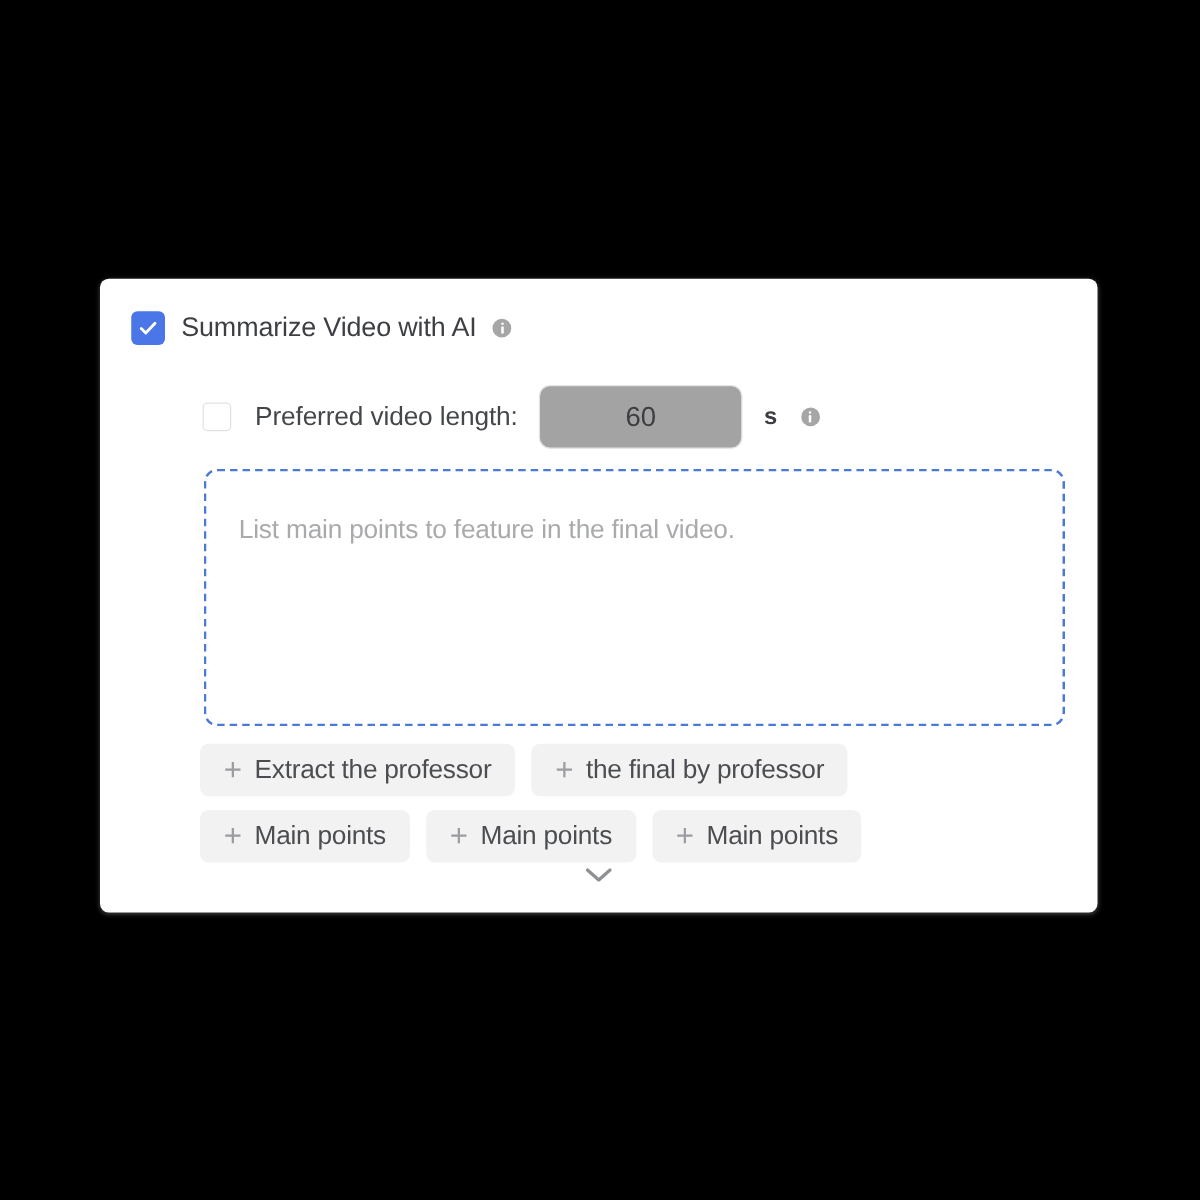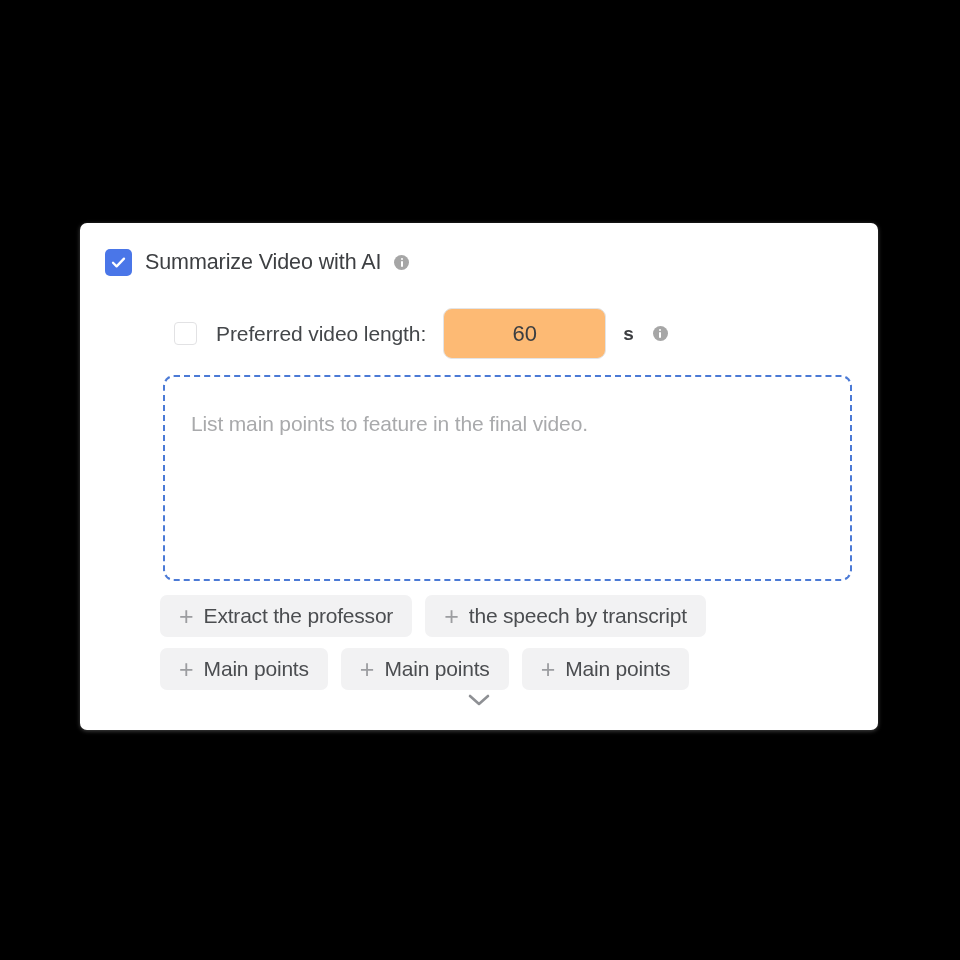--- a/index.html
+++ b/index.html
@@ -89,21 +89,21 @@
     top: 6px;
     width: 2px;
     height: 6px;
     background: #ffffff;
     border-radius: 1px;
   }
 
   
   .row-length {
     position: absolute;
-    left: 94px;
+    left: 82px;
     top: 85px;
     display: flex;
     align-items: center;
   }
   .cb-empty {
     width: 23px;
     height: 23px;
     border-radius: 4px;
     background: #ffffff;
     border: 1.5px solid #e2e2e4;
@@ -117,21 +117,21 @@
     white-space: nowrap;
     letter-spacing: -0.1px;
   }
   .num-input {
     width: 163px;
     height: 51px;
     margin-left: 17px;
     border: 1.5px solid #e3e4e6;
     border-radius: 9px;
     box-sizing: border-box;
-    background: #fdba74;
+    background: #a3a3a3;
     display: flex;
     align-items: center;
     justify-content: center;
     font-size: 22px;
     color: #3c3e41;
     flex: none;
   }
   .unit {
     font-size: 19px;
     font-weight: bold;
@@ -249,21 +249,21 @@
 
     <div class="chips">
 
       <div class="chip-row">
         <div class="chip">
           <span class="plus">+</span>
           <span class="chip-text">Extract the professor</span>
         </div>
         <div class="chip">
           <span class="plus">+</span>
-          <span class="chip-text">the speech by transcript</span>
+          <span class="chip-text">the final by professor</span>
         </div>
       </div>
 
       <div class="chip-row">
         <div class="chip">
           <span class="plus">+</span>
           <span class="chip-text">Main points</span>
         </div>
         <div class="chip">
           <span class="plus">+</span>

